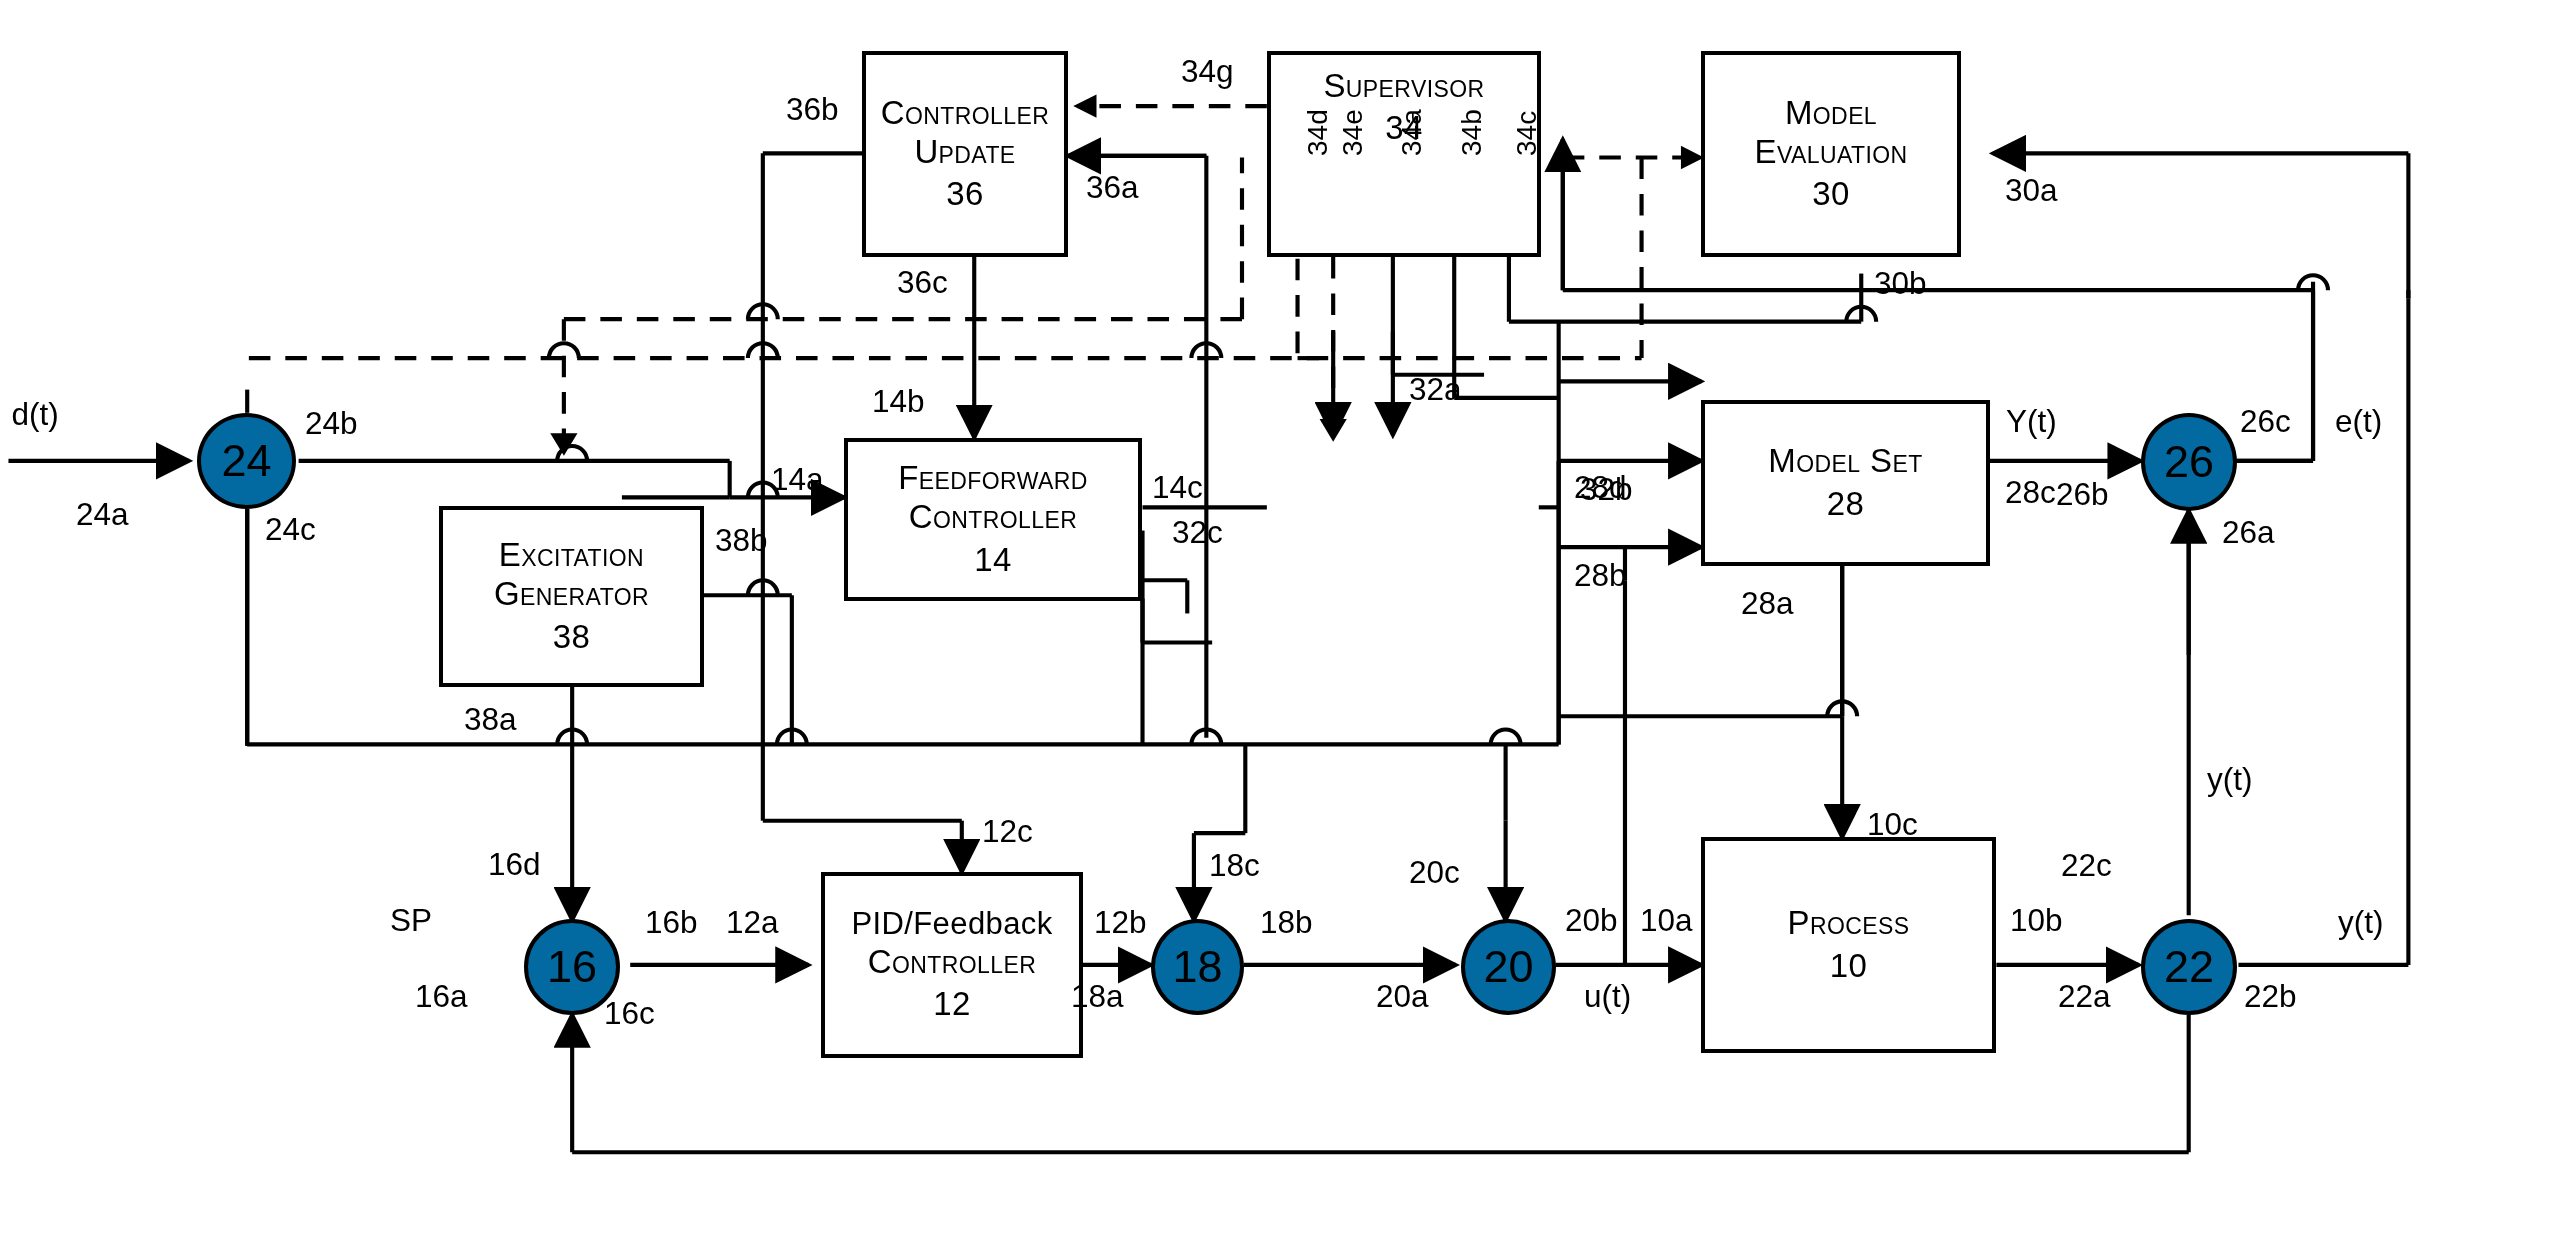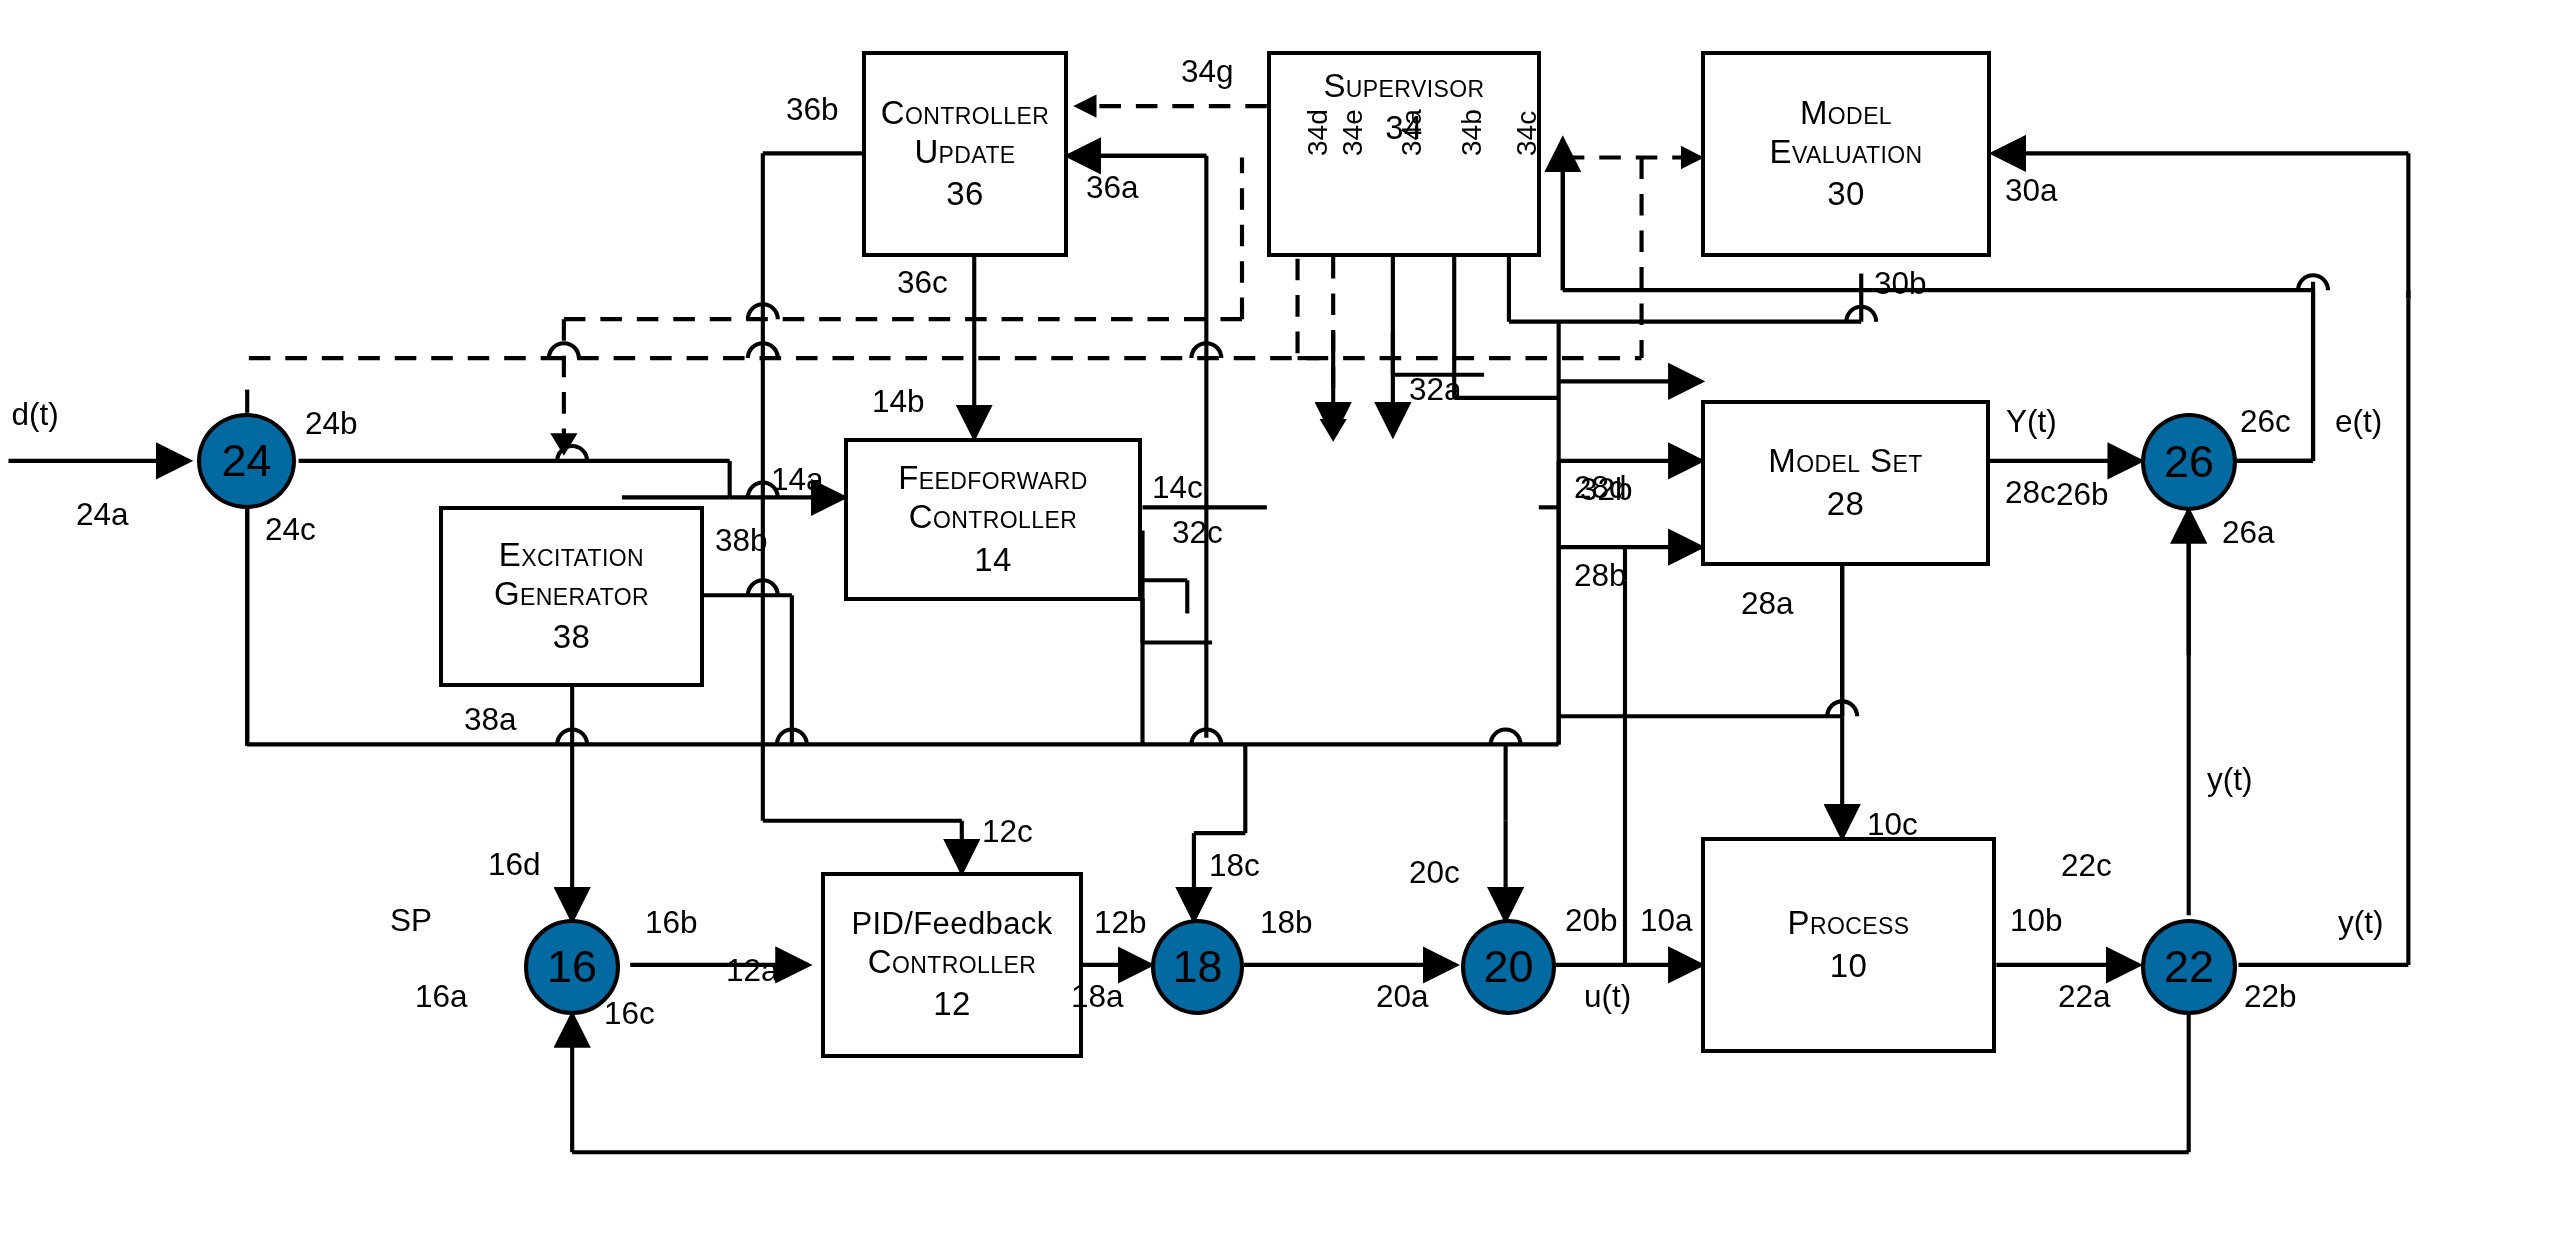--- a/index.html
+++ b/index.html
@@ -258,21 +258,21 @@
     <div class="t sc">Controller</div>
     <div class="t sc">Update</div>
     <div class="t num">36</div>
   </div>
 
   <div class="blk" style="left:1267px;top:51px;width:274px;height:206px;justify-content:flex-start;padding-top:11.6px;">
     <div class="t sc">Supervisor</div>
     <div class="t num">34</div>
   </div>
 
-  <div class="blk" style="left:1701px;top:51px;width:290px;height:206px;">
+  <div class="blk" style="left:1701px;top:51px;width:260px;height:206px;">
     <div class="t sc">Model</div>
     <div class="t sc">Evaluation</div>
     <div class="t num">30</div>
   </div>
 
   <div class="blk" style="left:844px;top:438px;width:298px;height:163px;">
     <div class="t sc">Feedforward</div>
     <div class="t sc">Controller</div>
     <div class="t num">14</div>
   </div>
@@ -363,21 +363,21 @@
   <div class="lbl" style="left:2240px;top:403px;">26c</div>
 
   <div class="lbl" style="left:464px;top:701px;">38a</div>
   <div class="lbl" style="left:715px;top:522px;">38b</div>
 
   <div class="lbl" style="left:415px;top:978px;">16a</div>
   <div class="lbl" style="left:645px;top:904px;">16b</div>
   <div class="lbl" style="left:604px;top:995px;">16c</div>
   <div class="lbl" style="left:488px;top:846px;">16d</div>
 
-  <div class="lbl" style="left:726px;top:904px;margin-top:48px;">12a</div>
+  <div class="lbl" style="left:726px;top:904px;">12a</div>
   <div class="lbl" style="left:1094px;top:904px;">12b</div>
   <div class="lbl" style="left:982px;top:813px;">12c</div>
 
   <div class="lbl" style="left:1071px;top:978px;">18a</div>
   <div class="lbl" style="left:1260px;top:904px;">18b</div>
   <div class="lbl" style="left:1209px;top:847px;">18c</div>
 
   <div class="lbl" style="left:1376px;top:978px;">20a</div>
   <div class="lbl" style="left:1565px;top:902px;">20b</div>
   <div class="lbl" style="left:1409px;top:854px;">20c</div>

